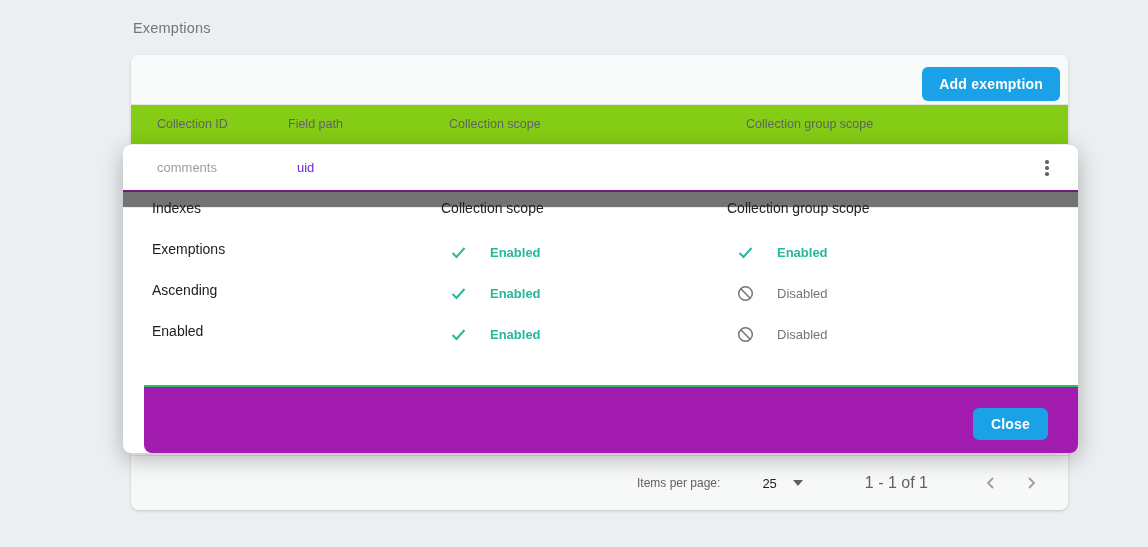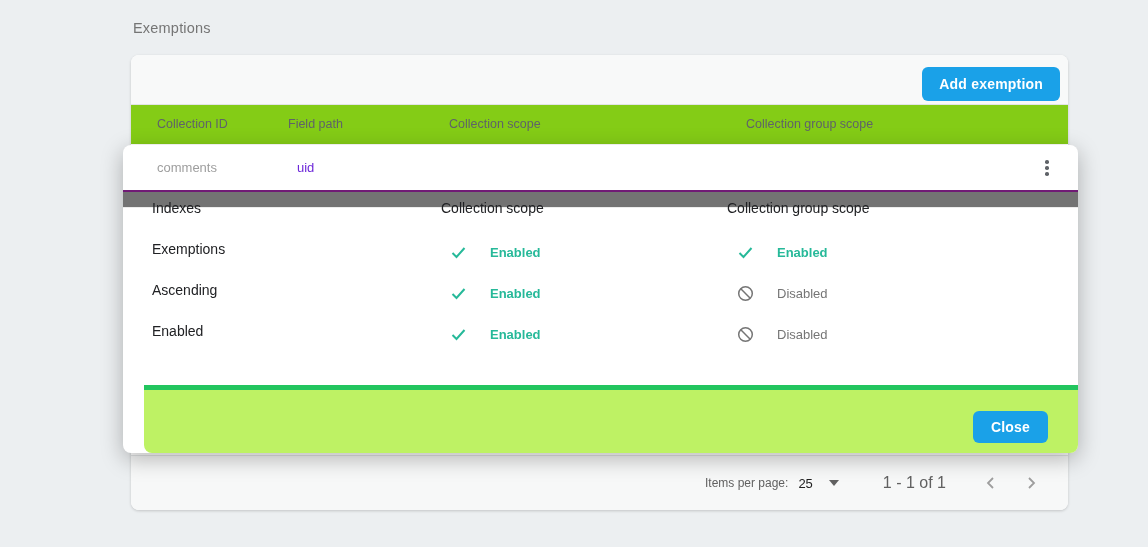--- a/index.html
+++ b/index.html
@@ -38,24 +38,25 @@
   .th {
     position: absolute; top: 0; height: 39px; line-height: 39px;
     font-size: 12.5px; color: #5f6368; white-space: nowrap;
   }
   .card-footer {
     position: absolute; left: 0; right: 0; bottom: 0; height: 55px;
     background: #f7f8f8; border-top: 1px solid #e2e4e5;
     border-radius: 0 0 8px 8px;
     display: flex; align-items: center; justify-content: flex-end;
     padding-right: 24px;
+    gap: 18px;
   }
   .pag-label { font-size: 12px; color: #616161; }
   .pag-select {
-    display: flex; align-items: center; margin-left: 10px; cursor: pointer;
+    display: flex; align-items: center; margin-left: 24px; cursor: pointer;
   }
   .pag-value { font-size: 13px; color: #212121; }
   .caret-down {
     width: 0; height: 0; margin-left: 16px;
     border-left: 5px solid transparent; border-right: 5px solid transparent;
     border-top: 6px solid #616161;
   }
   .pag-range { font-size: 16px; color: #616161; margin-left: 44px; }
   .pag-nav { display: flex; align-items: center; margin-left: 32px; gap: 14px; }
   .nav-btn {
@@ -109,21 +110,21 @@
   .status.pos-2 { left: 614px; }
   .status .ic { display: none; width: 17px; height: 17px; }
   .status.enabled .ic-check { display: block; }
   .status.disabled .ic-block { display: block; }
   .status-text { font-size: 13px; }
   .status.enabled .status-text { color: #26b999; font-weight: bold; }
   .status.disabled .status-text { color: #757575; }
 
   .dialog-footer {
     position: absolute; left: 0; right: 0; top: 240px; bottom: 0;
-    border-top: 5px solid #22c55e; border-radius: 0 0 8px 8px; background: #bef264; margin-left: 21px;
+    border-top: 2px solid #22c55e; border-radius: 0 0 8px 8px; background: #a21caf; margin-left: 21px;
   }
   .btn-close {
     position: absolute; right: 30px; top: 21px;
     background: #1aa1e8; color: #fff; border: none; cursor: pointer;
     font-family: inherit; font-size: 14px; font-weight: bold;
     height: 32px; padding: 0 18px; border-radius: 6px; letter-spacing: .2px;
   }
 </style>
 </head>
 <body>

